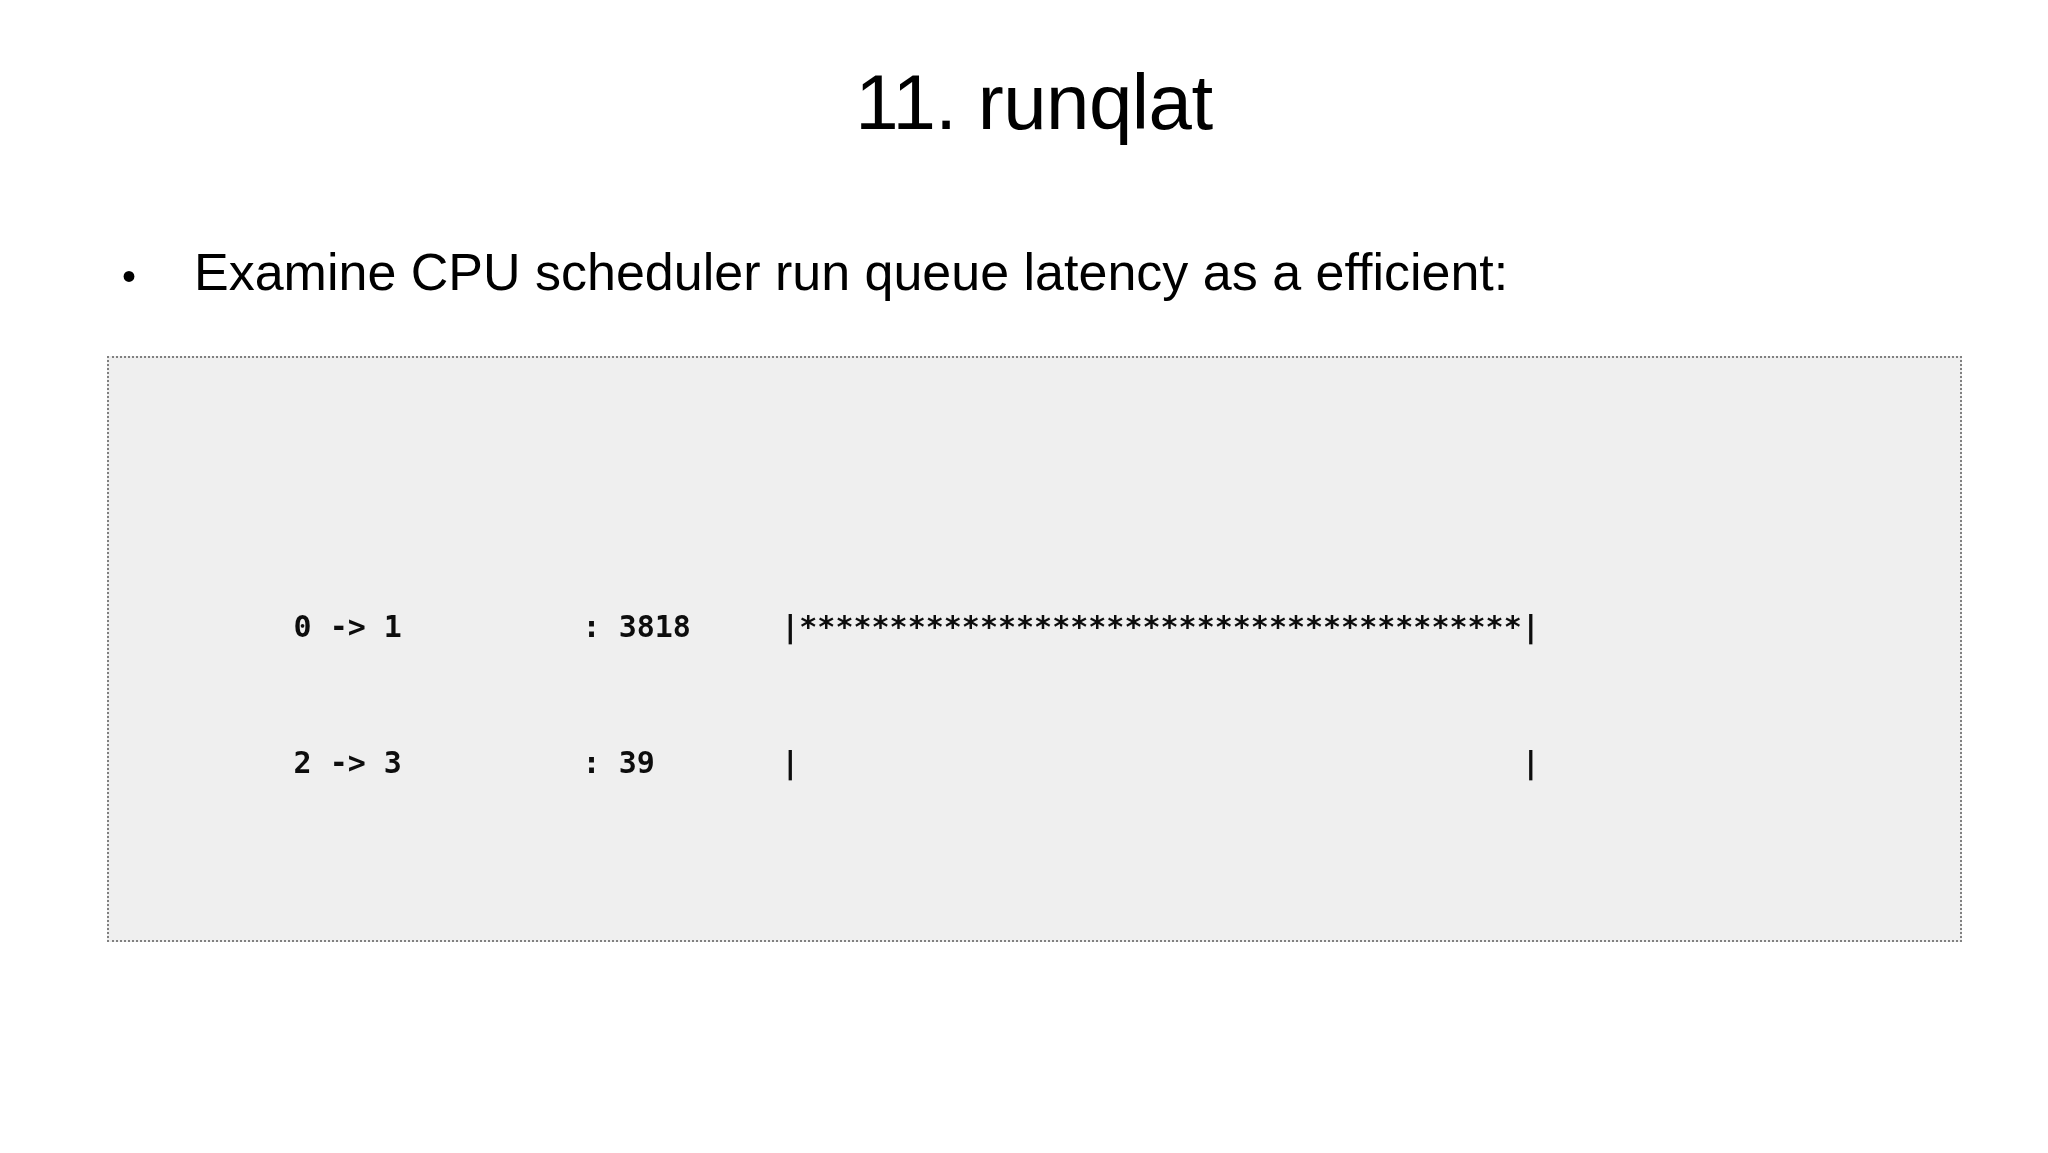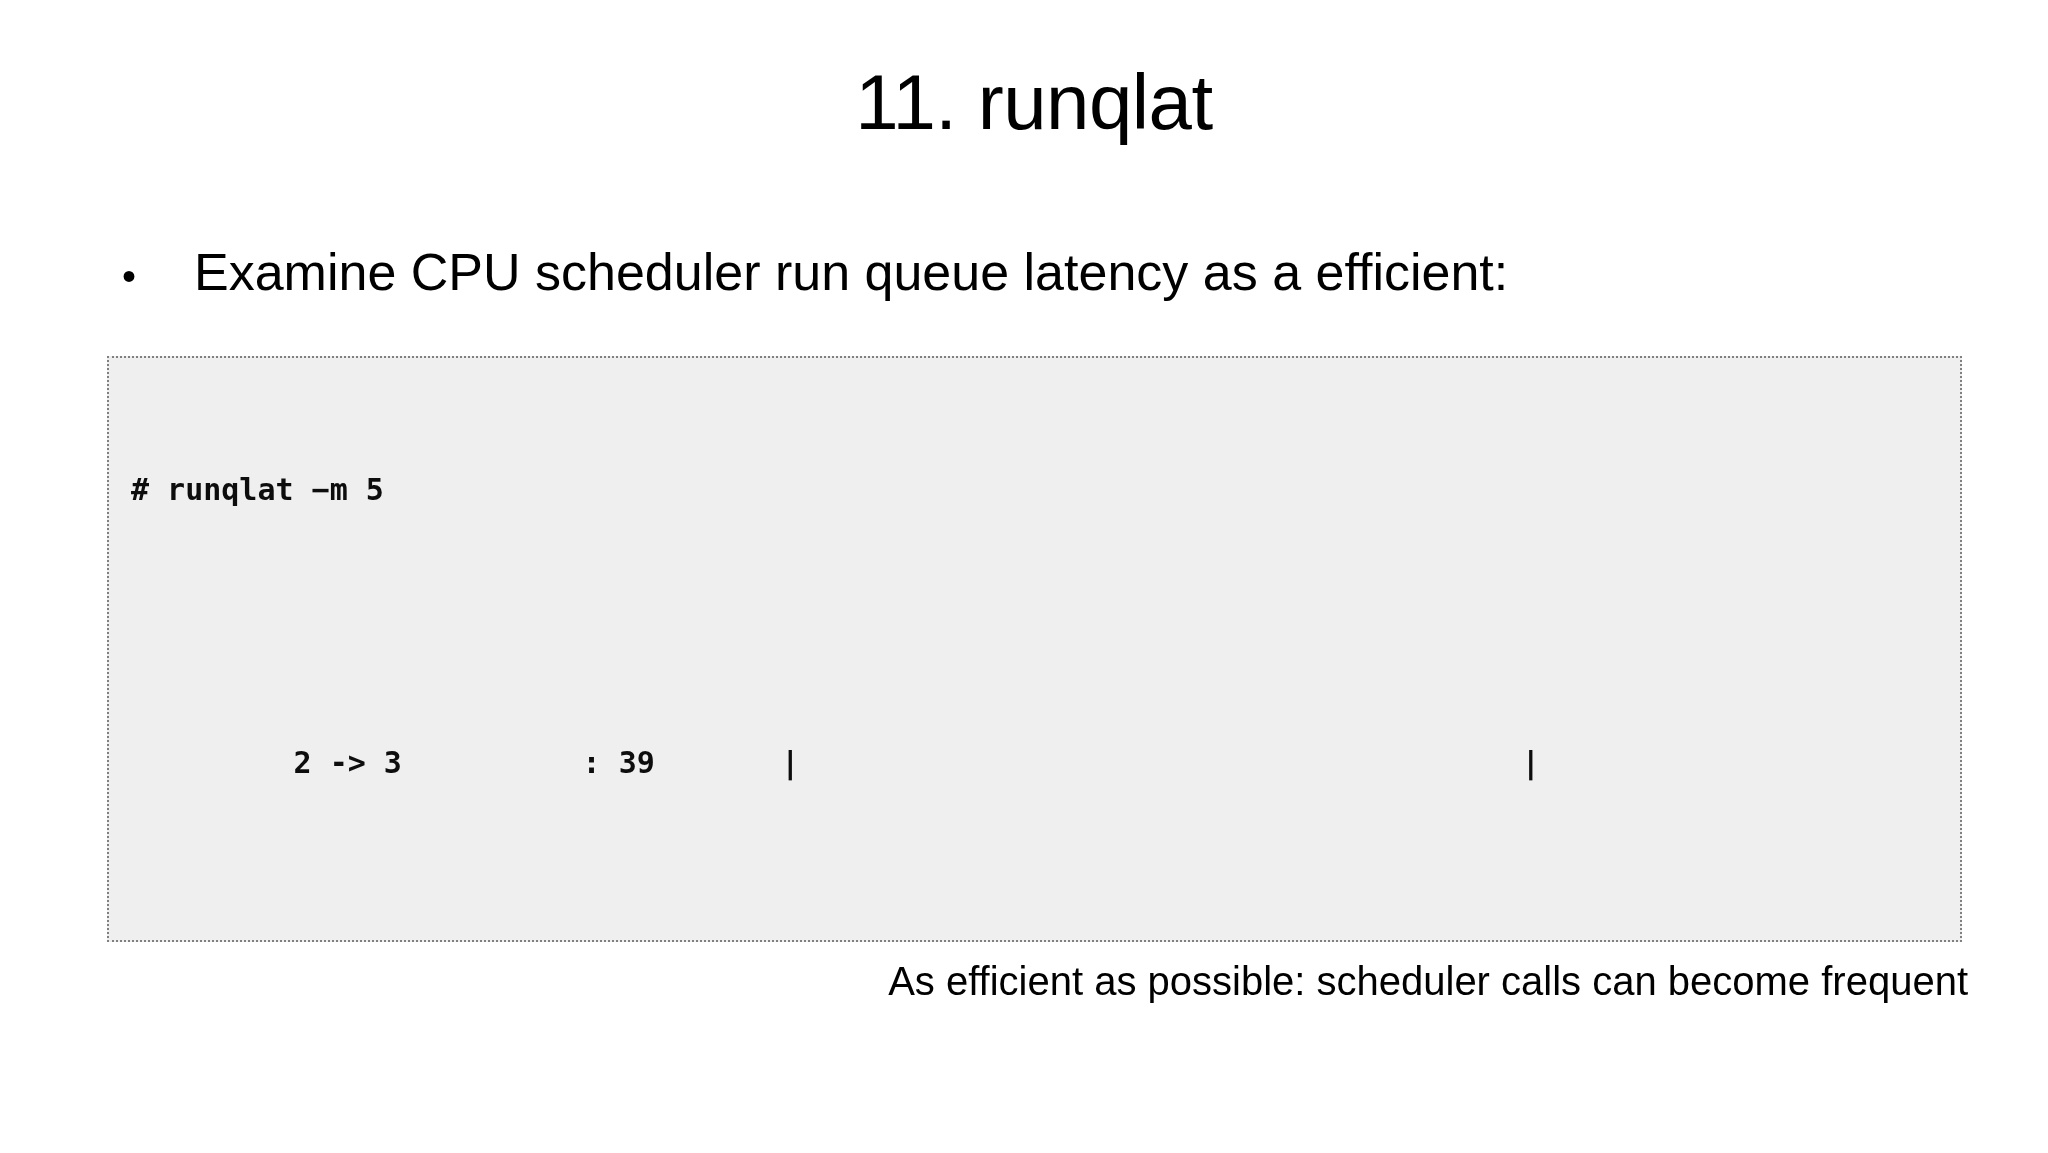--- a/index.html
+++ b/index.html
@@ -107,27 +107,26 @@
 
   <div class="slide-title">11. runqlat</div>
 
   <div class="bullet-row">
     <span class="bullet-marker">•</span>
     <span class="bullet-text">Examine CPU scheduler run queue latency as a efficient:</span>
   </div>
 
   <div class="code-block">
     <div class="code-inner">
-      <div class="code-line"># runqlat −m 5</div>
       <div class="code-line blank"></div>
+      <div class="code-line">         0 -&gt; 1          : 3818     |****************************************|</div>
       <div class="code-line">         2 -&gt; 3          : 39       |                                        |</div>
       
       
       
       
       
       
     </div>
   </div>
 
-  <div class="caption">As efficient as possible: scheduler calls can become frequent</div>
 
 </div>
 
 </body></html>

